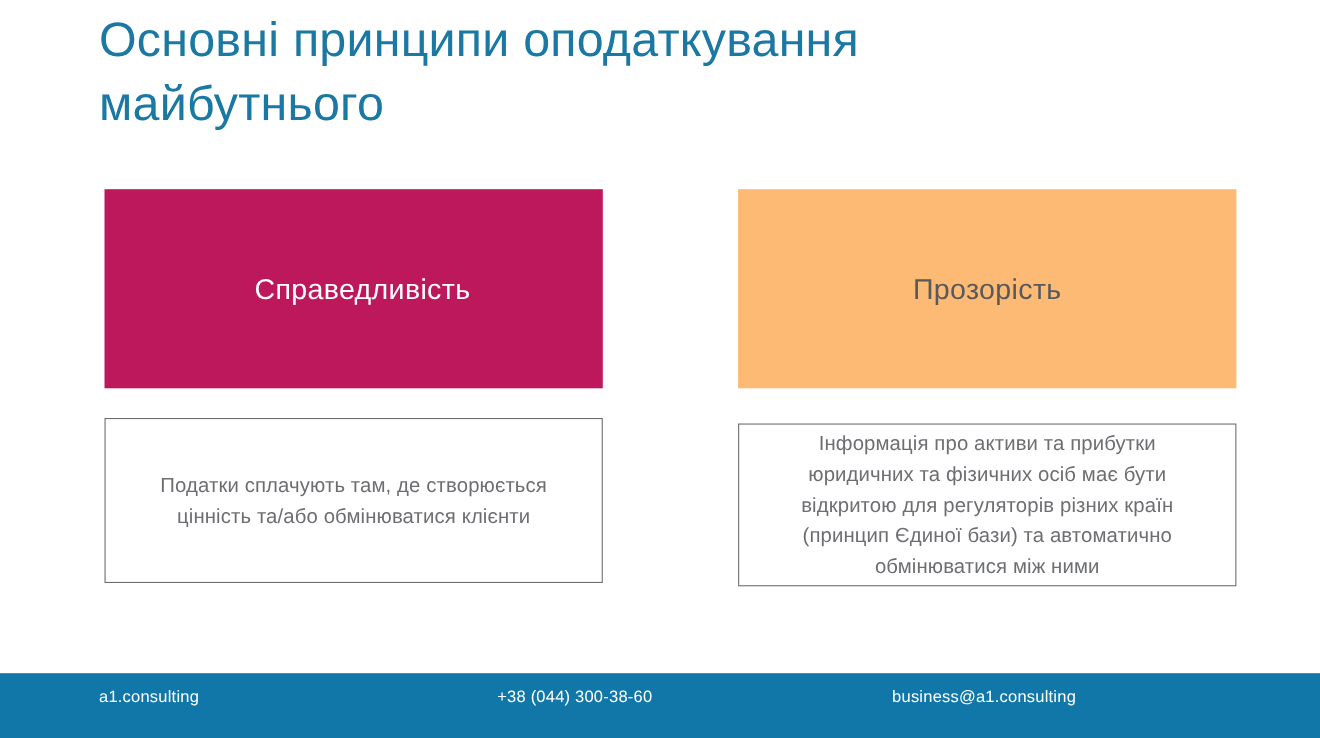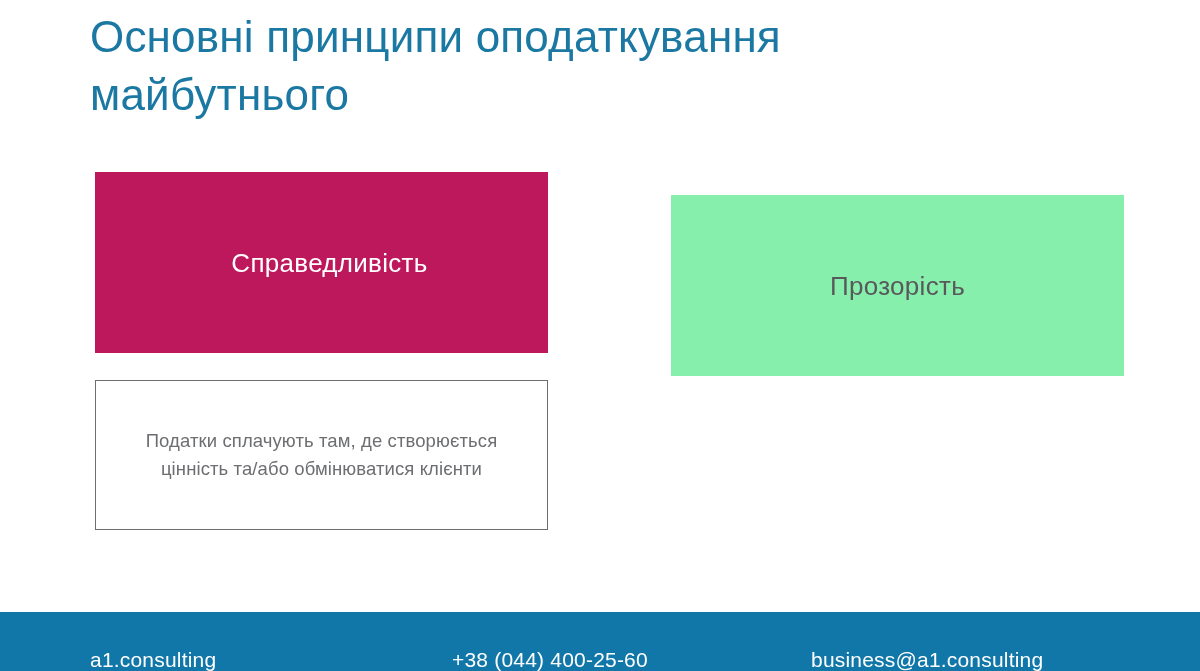--- a/index.html
+++ b/index.html
@@ -46,21 +46,21 @@
 
   .header-card {
     height: 181px;
     display: flex;
     align-items: center;
     justify-content: center;
     box-sizing: border-box;
     padding: 0 20px;
   }
   .header-card.blue   { background: #be185d; padding-left: 36px; }
-  .header-card.yellow { background: #86efac; margin-top: 23px; }
+  .header-card.yellow { background: #fdba74; }
 
   .header-card-label {
     font-size: 26px;
     line-height: 32px;
     font-weight: 400;
     letter-spacing: 0.3px;
     text-align: center;
   }
   .header-card.blue   .header-card-label { color: #ffffff; }
   .header-card.yellow .header-card-label { color: #58595b; }
@@ -93,22 +93,22 @@
   .footer {
     position: absolute;
     left: 0;
     bottom: 0;
     width: 1200px;
     height: 59px;
     background: #1177a8;
   }
   .footer-item {
     position: absolute;
-    top: 38px;
-    font-size: 21px;
+    top: 12px;
+    font-size: 15px;
     line-height: 20px;
     color: #ffffff;
     letter-spacing: 0.2px;
     white-space: nowrap;
   }
   .footer-item.site  { left: 90px; }
   .footer-item.phone { left: 452px; }
   .footer-item.email { left: 811px; }
 </style>
 </head>
@@ -126,21 +126,28 @@
     <div class="desc-card">
       <span class="desc-card-text">Податки сплачують там, де створюється
 цінність та/або обмінюватися клієнти</span>
     </div>
   </div>
 
   <div class="column right">
     <div class="header-card yellow">
       <span class="header-card-label">Прозорість</span>
     </div>
+    <div class="desc-card">
+      <span class="desc-card-text">Інформація про активи та прибутки
+юридичних та фізичних осіб має бути
+відкритою для регуляторів різних країн
+(принцип Єдиної бази) та автоматично
+обмінюватися між ними</span>
+    </div>
   </div>
 
   <div class="footer">
     <span class="footer-item site">a1.consulting</span>
-    <span class="footer-item phone">+38 (044) 400-25-60</span>
+    <span class="footer-item phone">+38 (044) 300-38-60</span>
     <span class="footer-item email">business@a1.consulting</span>
   </div>
 
 </div>
 
 </body></html>

